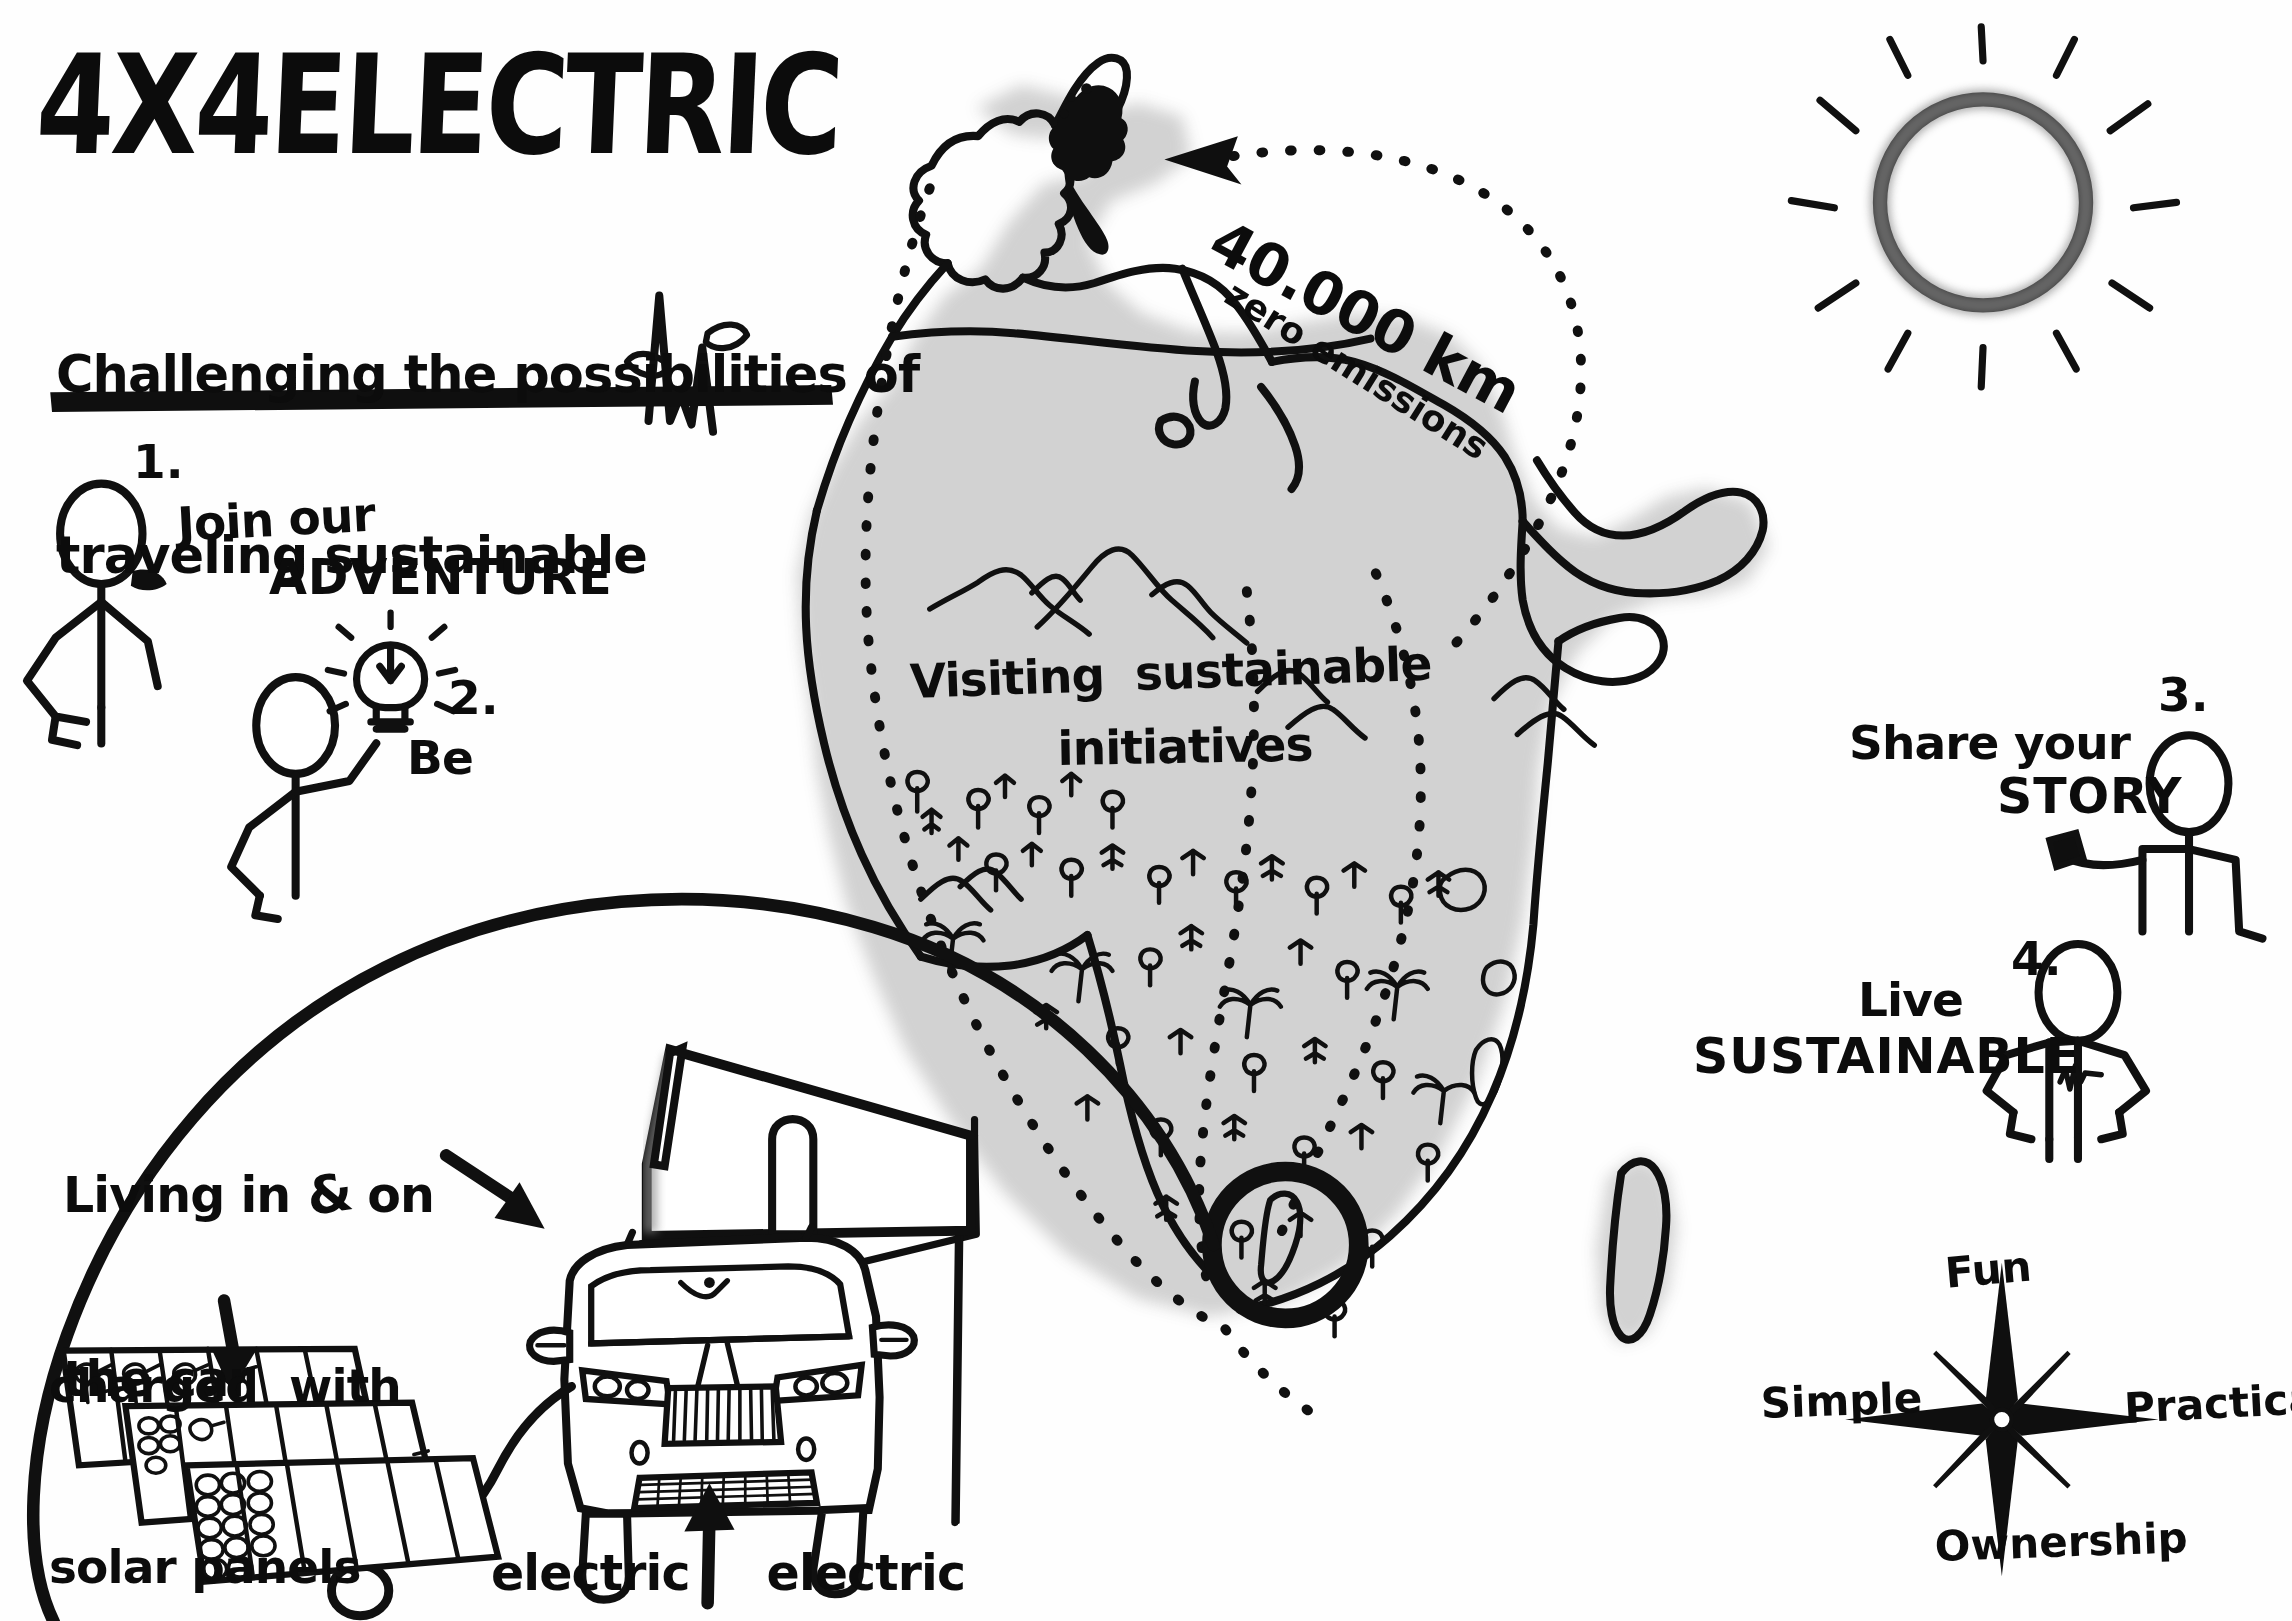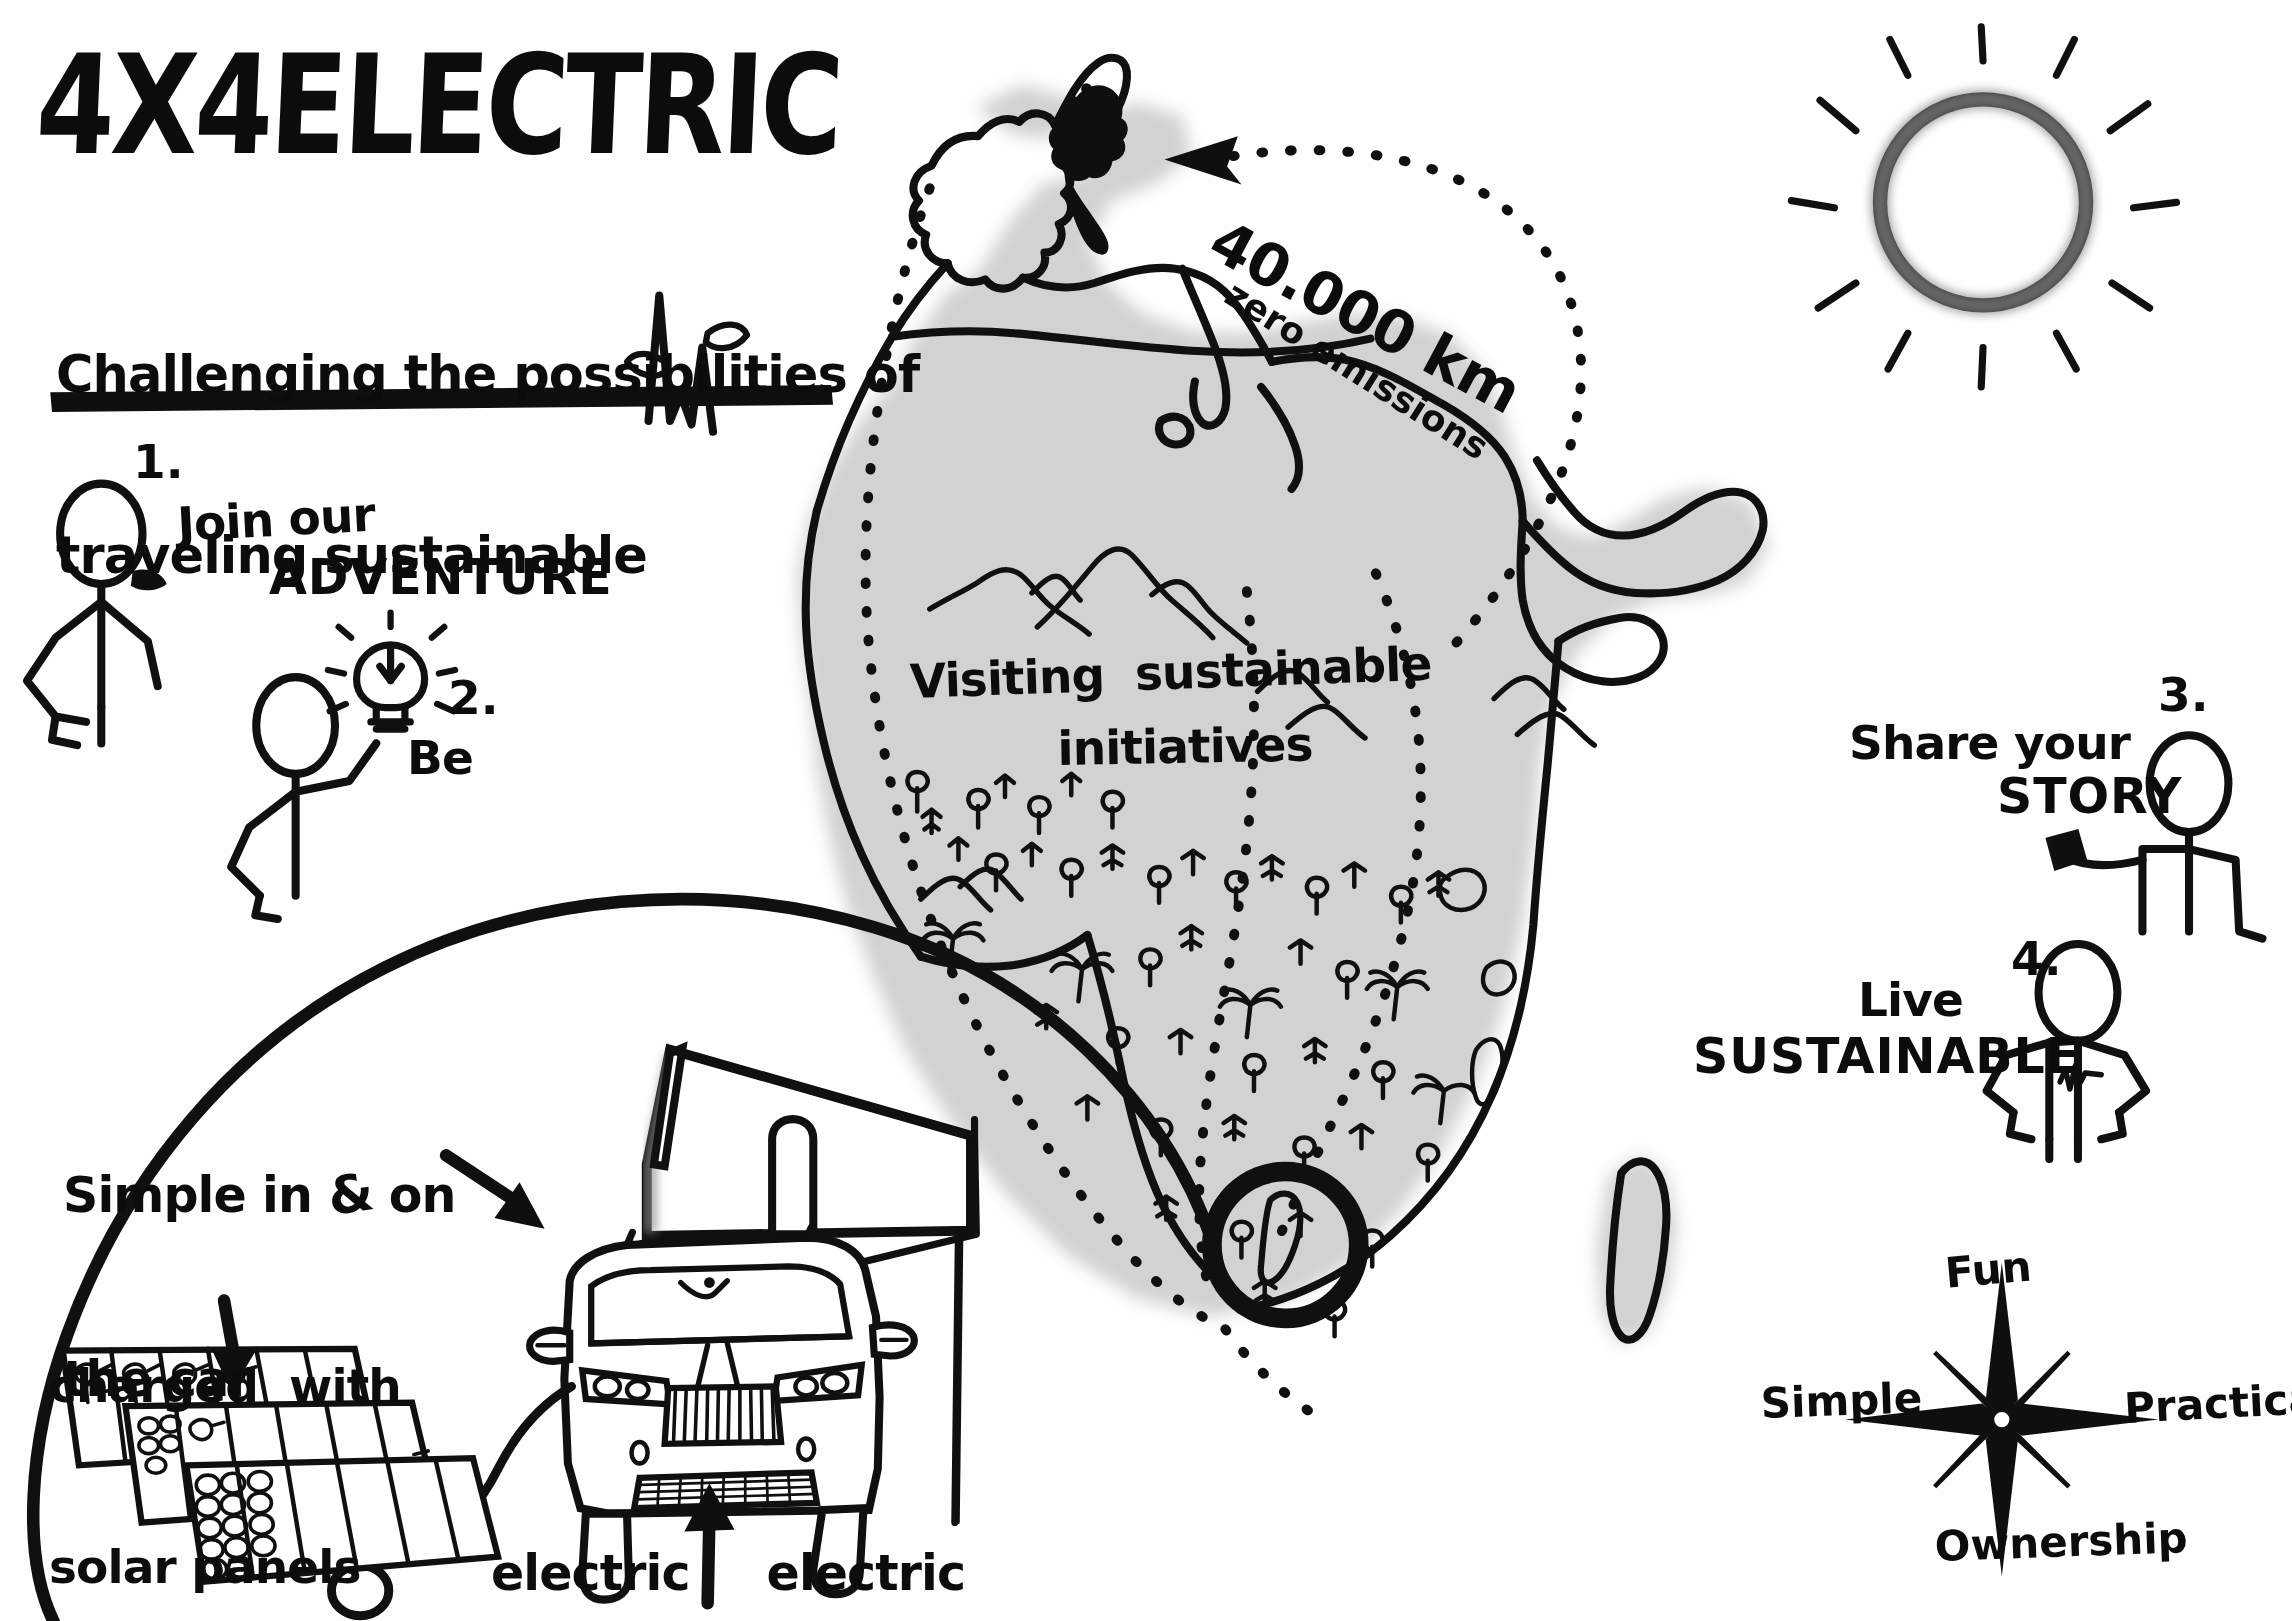--- a/index.html
+++ b/index.html
@@ -705,21 +705,21 @@
   <div class="t lab-small" id="s4a">Live</div>
   <div class="t lab-caps" id="s4b">SUSTAINABLE</div>
 
   <div class="t" id="km1">40.000 km</div>
   <div class="t" id="km2">zero emissions</div>
 
   <div class="t" id="vis1">Visiting  sustainable</div>
   <div class="t" id="vis2">initiatives</div>
 
   <div class="t" id="car1">
-    <div><span>Simple in</span> <span class="amp">&amp;</span> <span>on</span></div>
+    <div><span>Living in</span> <span class="amp">&amp;</span> <span>on</span></div>
     <div>the car</div>
   </div>
 
   <div class="t" id="car2">
     <div>charged  with</div>
     <div>solar panels</div>
   </div>
 
   <div class="t" id="car3"><span>electric</span><span style="display:inline-block;width:77px"></span><span>electric</span></div>
 

